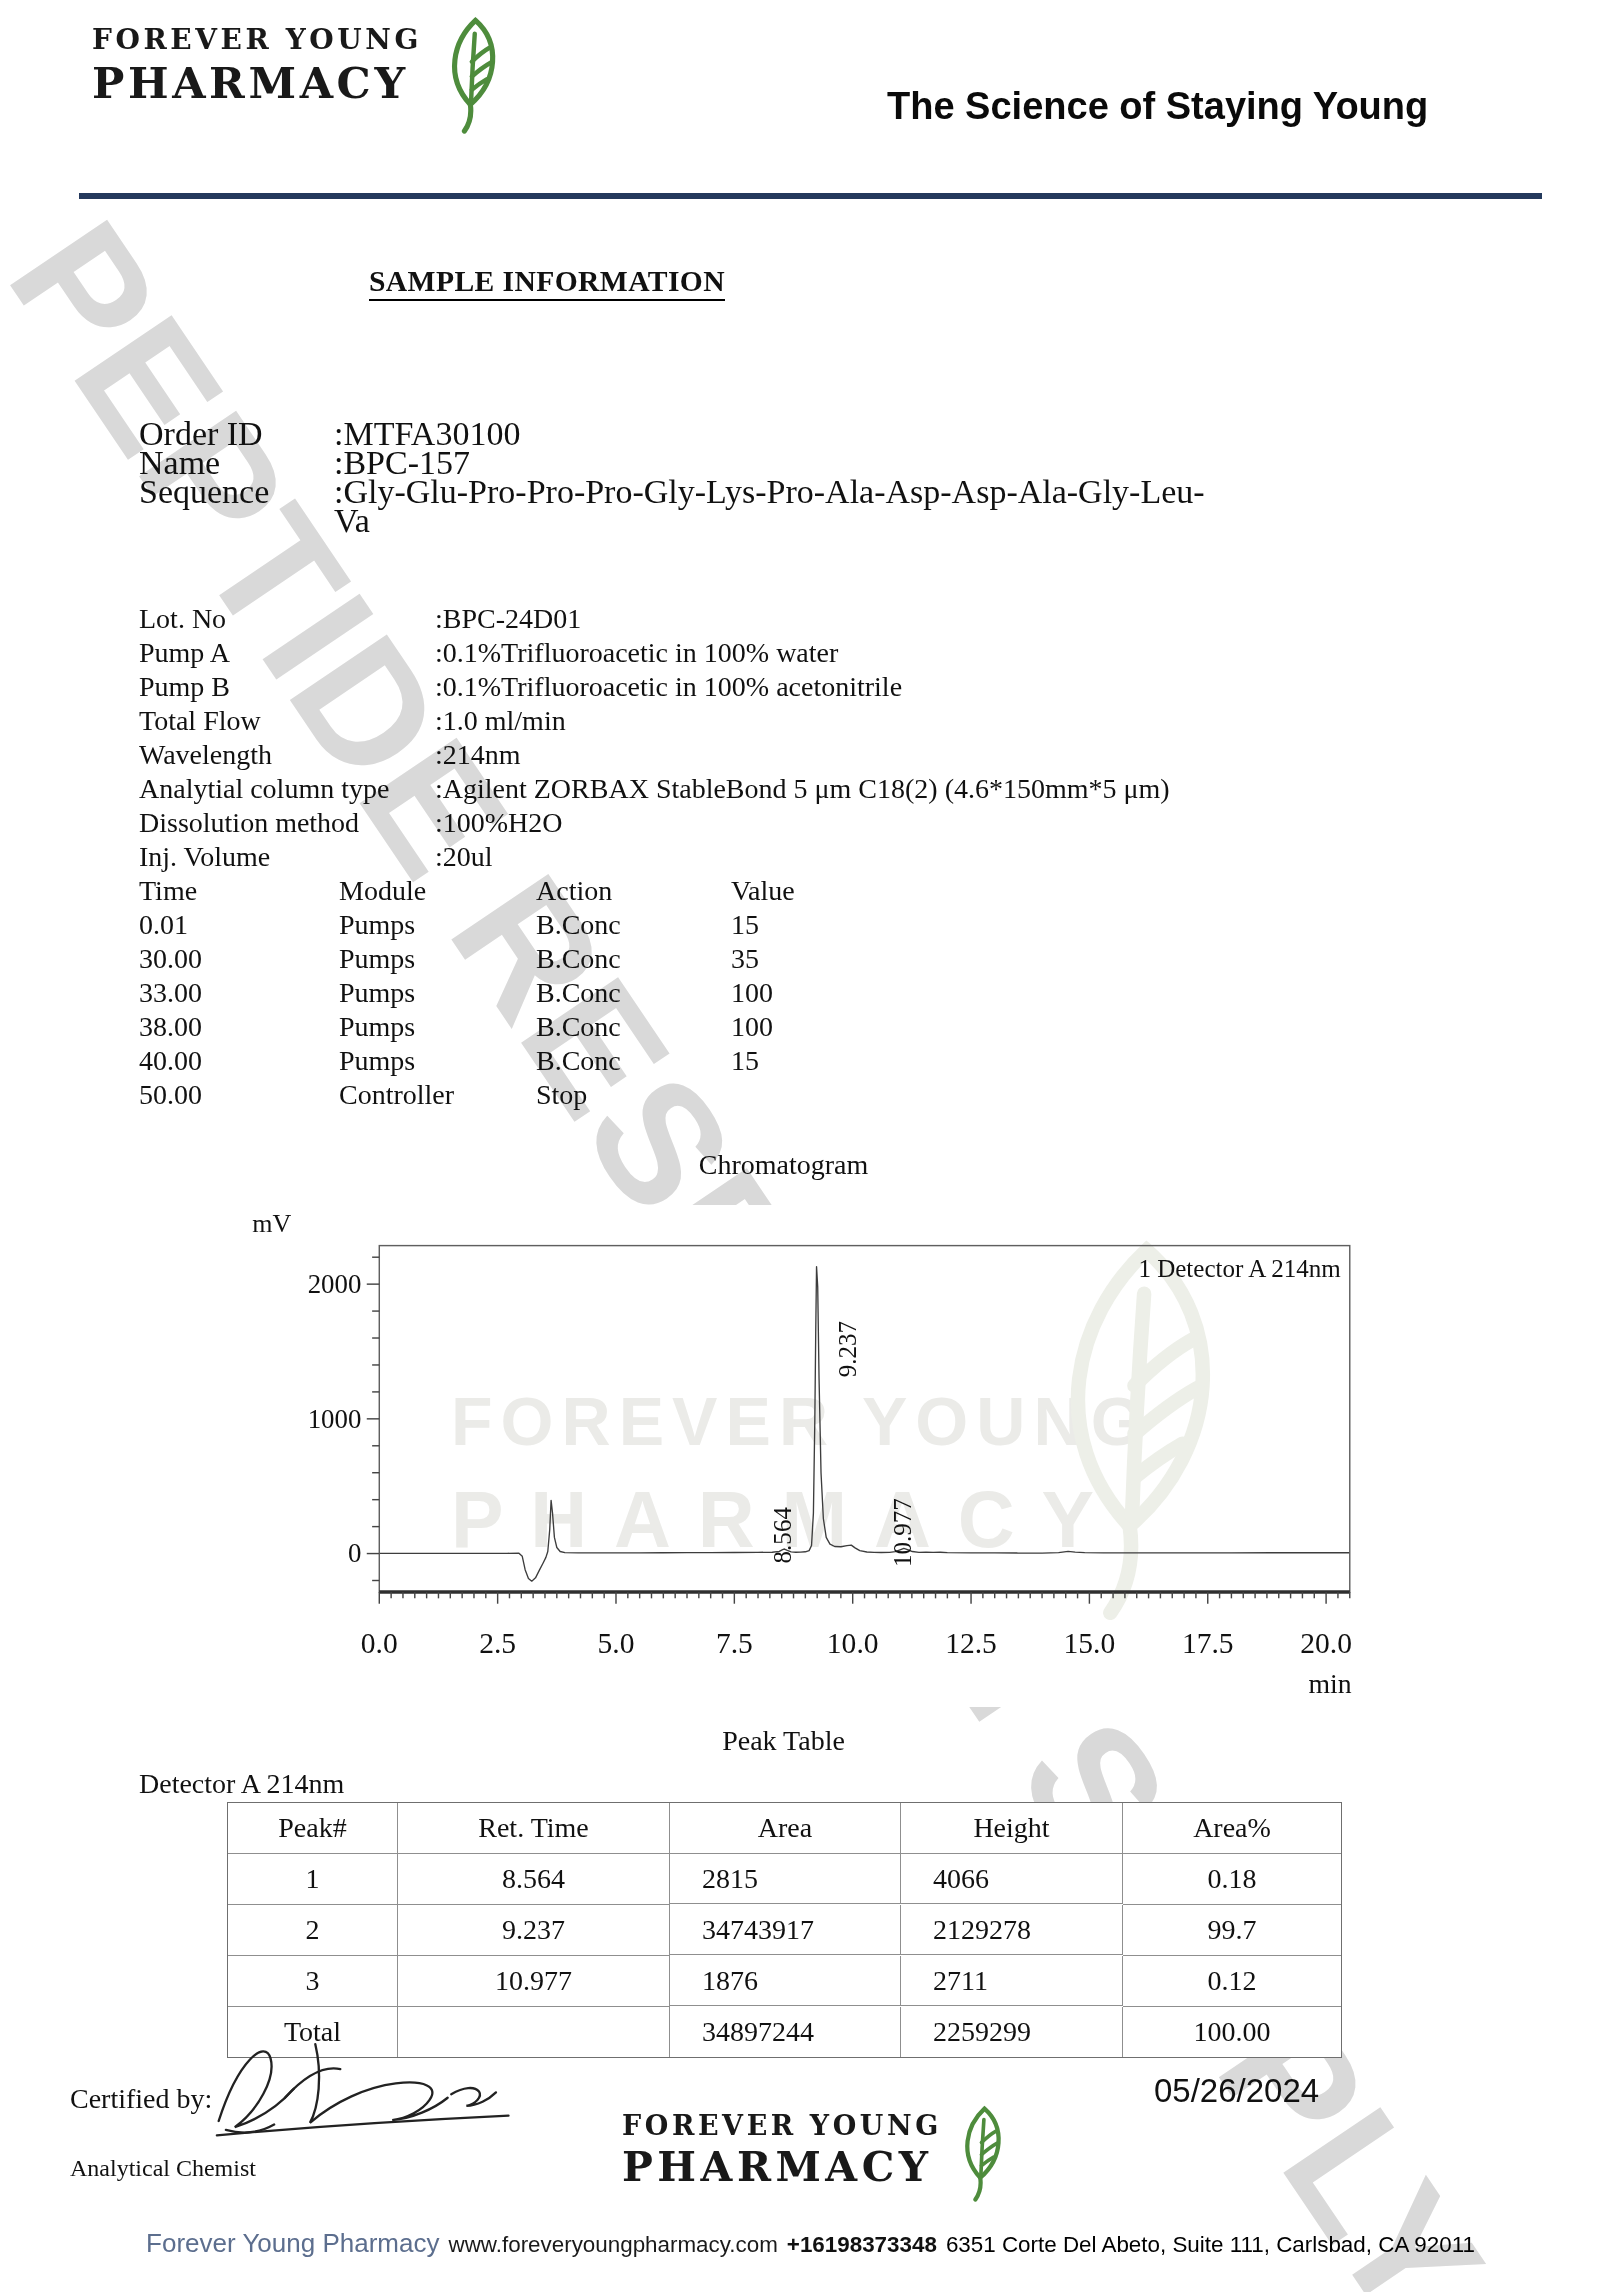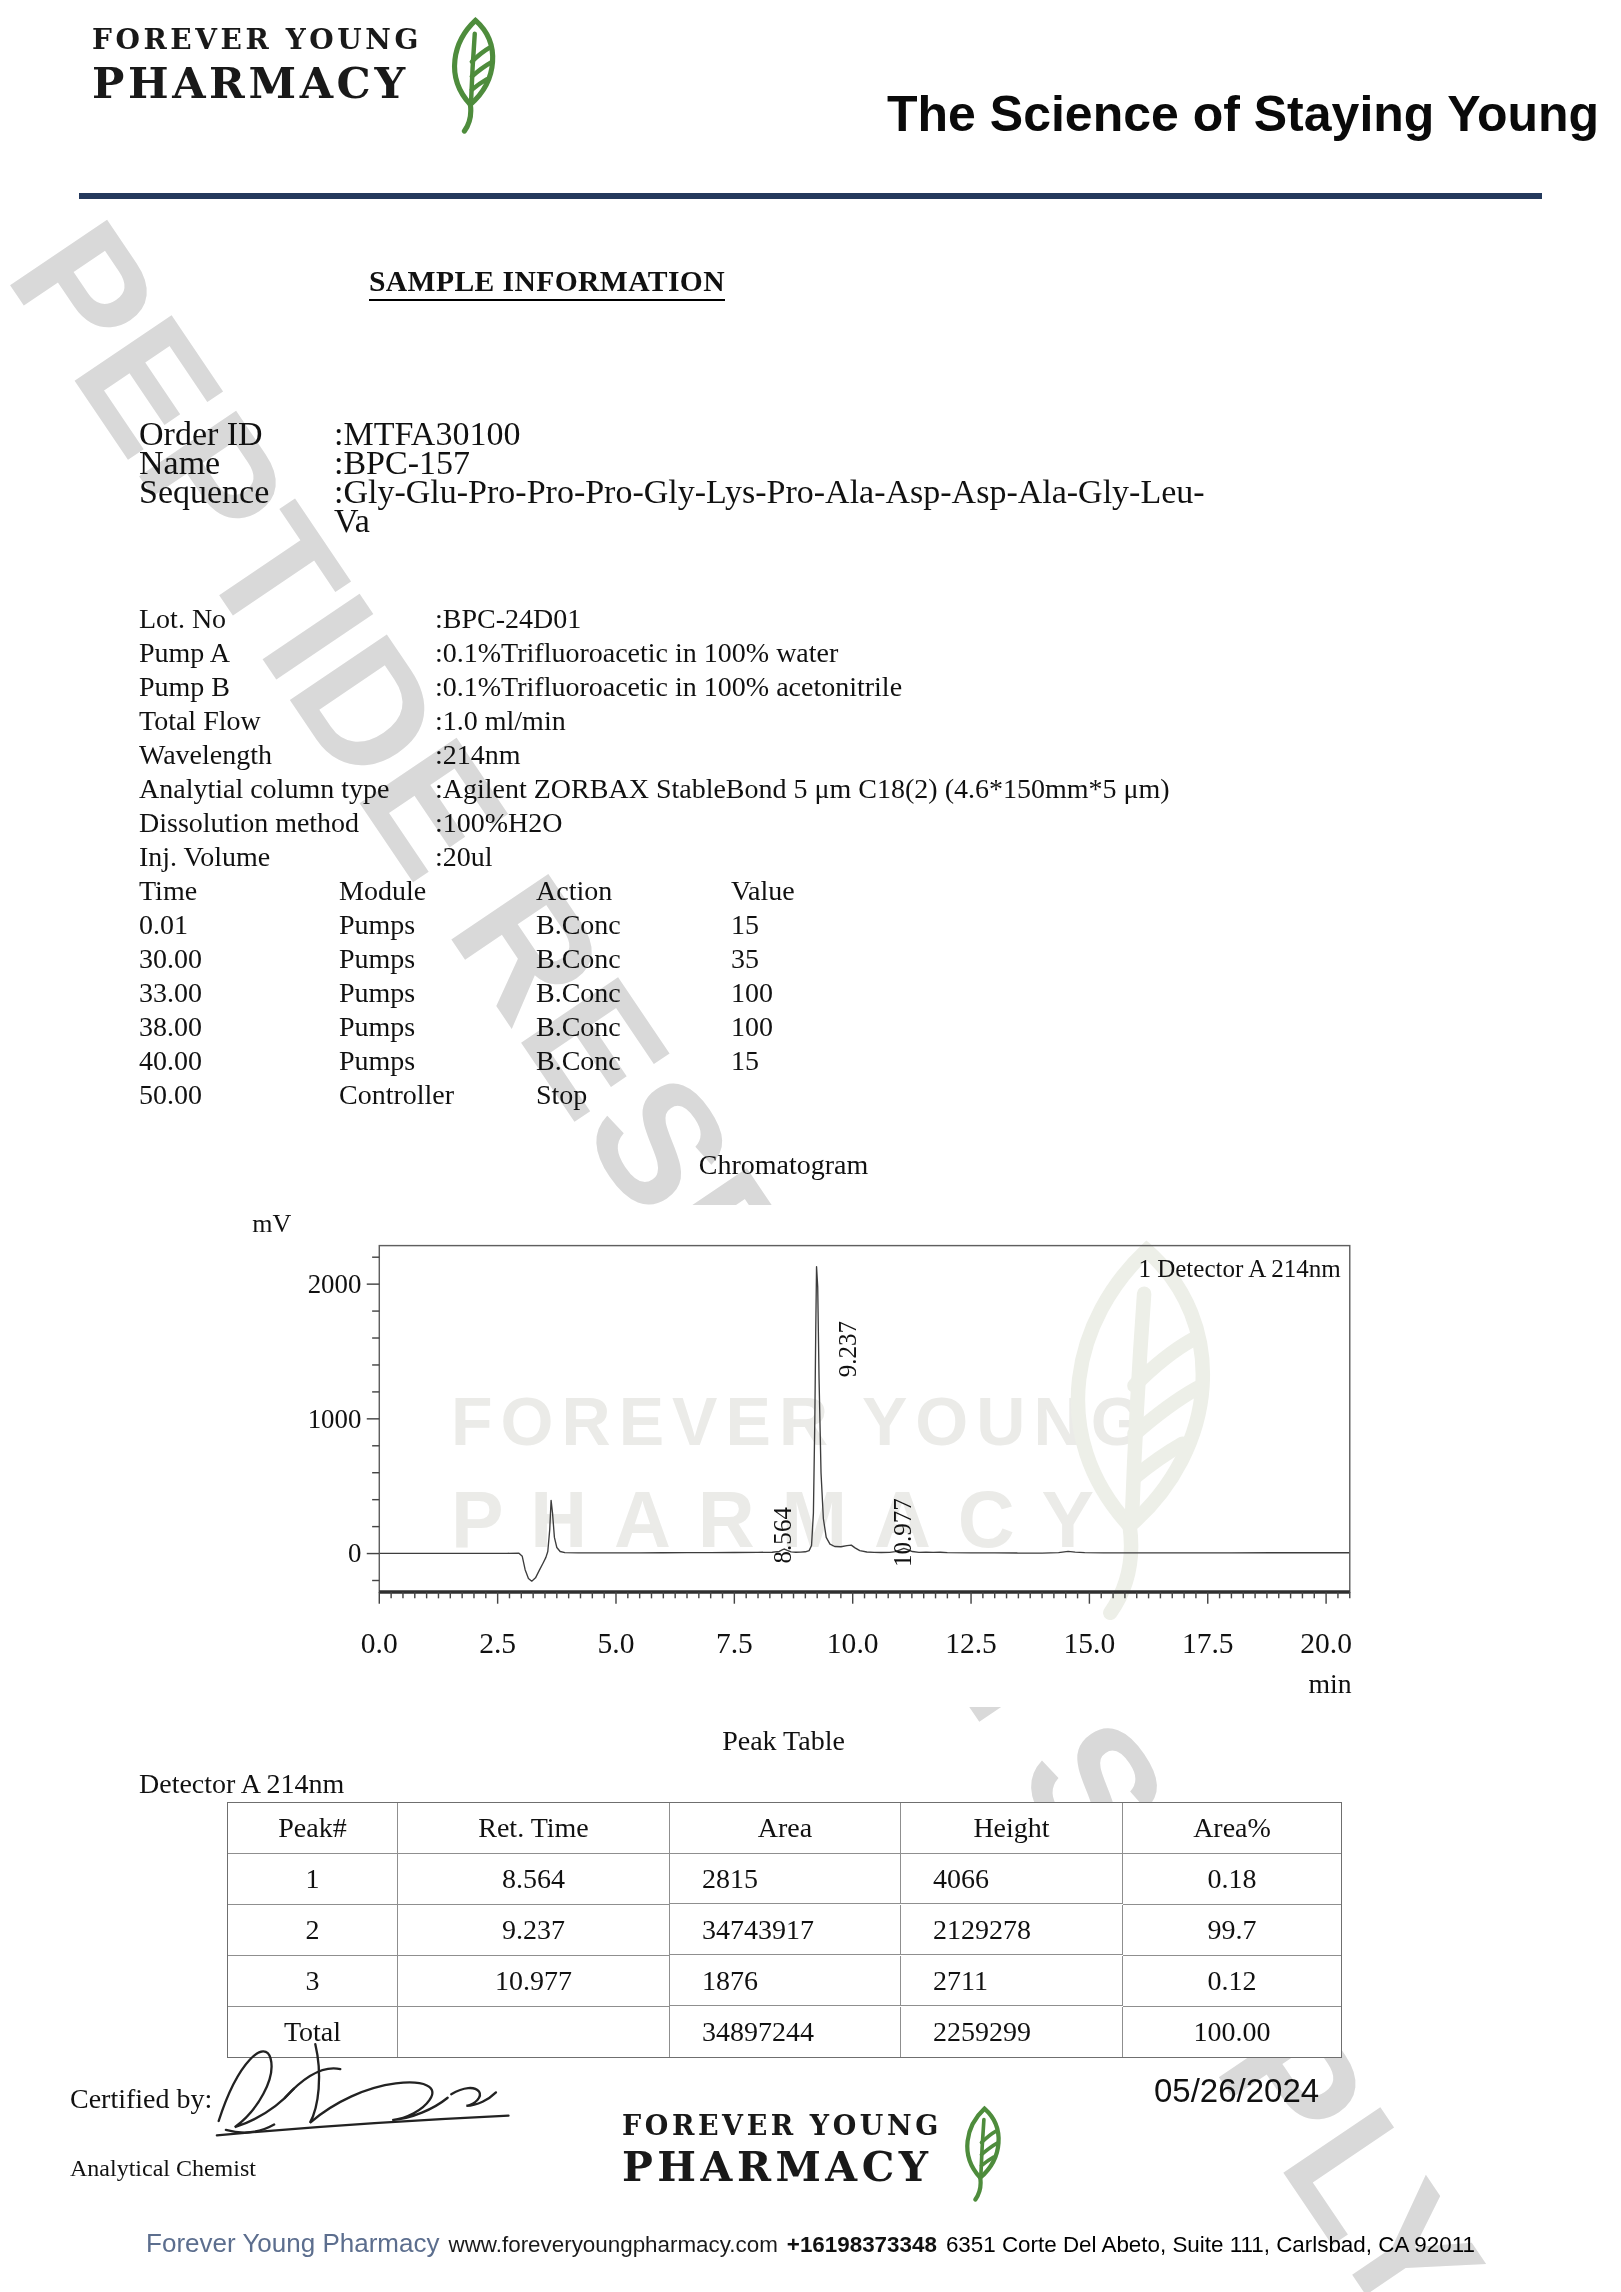--- a/index.html
+++ b/index.html
@@ -10,21 +10,21 @@
   .wm-diag{left:134px;top:188px;transform:rotate(56deg);transform-origin:0 0;
            font-family:"Liberation Sans",sans-serif;font-weight:700;font-size:170px;
            color:#d9d9d9;white-space:nowrap;z-index:0;letter-spacing:1.8px;}
   .z1{z-index:1;}
   
   .logo-wrap{left:92px;top:23px;display:flex;align-items:flex-start;}
   .logo-text{display:flex;flex-direction:column;}
   .logo-l1{font-family:"DejaVu Serif",serif;font-weight:800;font-size:28px;letter-spacing:3.6px;color:#191919;}
   .logo-l2{font-family:"DejaVu Serif",serif;font-weight:800;font-size:43px;letter-spacing:3.6px;color:#191919;margin-top:1.8px;}
   .leaf-head{margin-left:14.3px;margin-top:-7.2px;}
-  .tagline{left:887px;top:85px;font-family:"Liberation Sans",sans-serif;font-weight:700;font-size:50px;color:#0a0a0a;}
+  .tagline{left:887px;top:85px;font-family:"Liberation Sans",sans-serif;font-weight:700;font-size:38px;color:#0a0a0a;}
   .divider{left:79px;top:193px;width:1463px;height:6.3px;background:#24395c;}
   
   .doc-title{left:0px;top:265px;width:1094px;text-align:center;}
   .doc-title span{font-size:29.6px;font-weight:700;border-bottom:2.7px solid #000;padding-bottom:1.8px;letter-spacing:0.4px;}
   
   .sample-block{left:139px;top:419px;width:1343px;font-size:34px;line-height:29px;}
   .method-block{left:139px;top:602px;width:1361px;font-size:28px;line-height:34px;}
   .kv-row{display:grid;grid-template-columns:195px 1fr;}
   .kv2-row{display:grid;grid-template-columns:296px 1fr;}
   .sched-row{display:grid;grid-template-columns:200px 197px 195px 1fr;}

